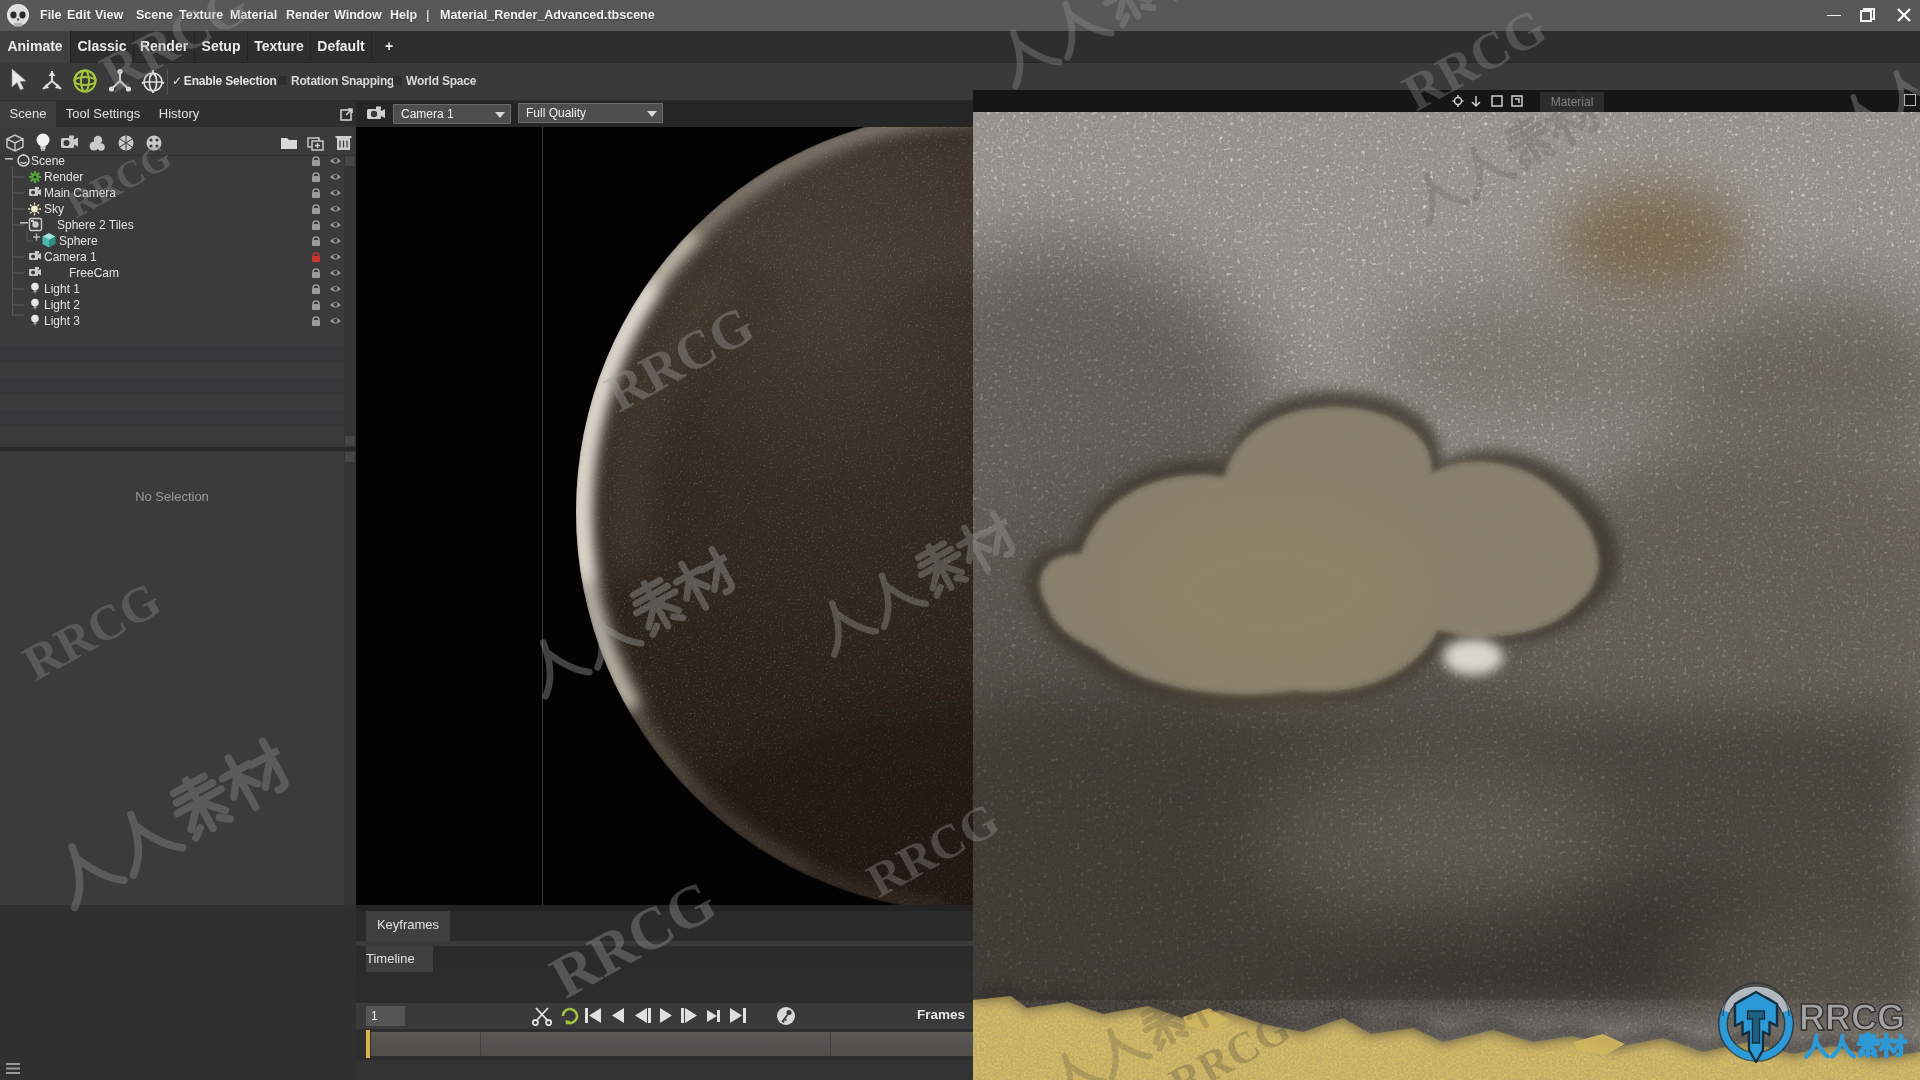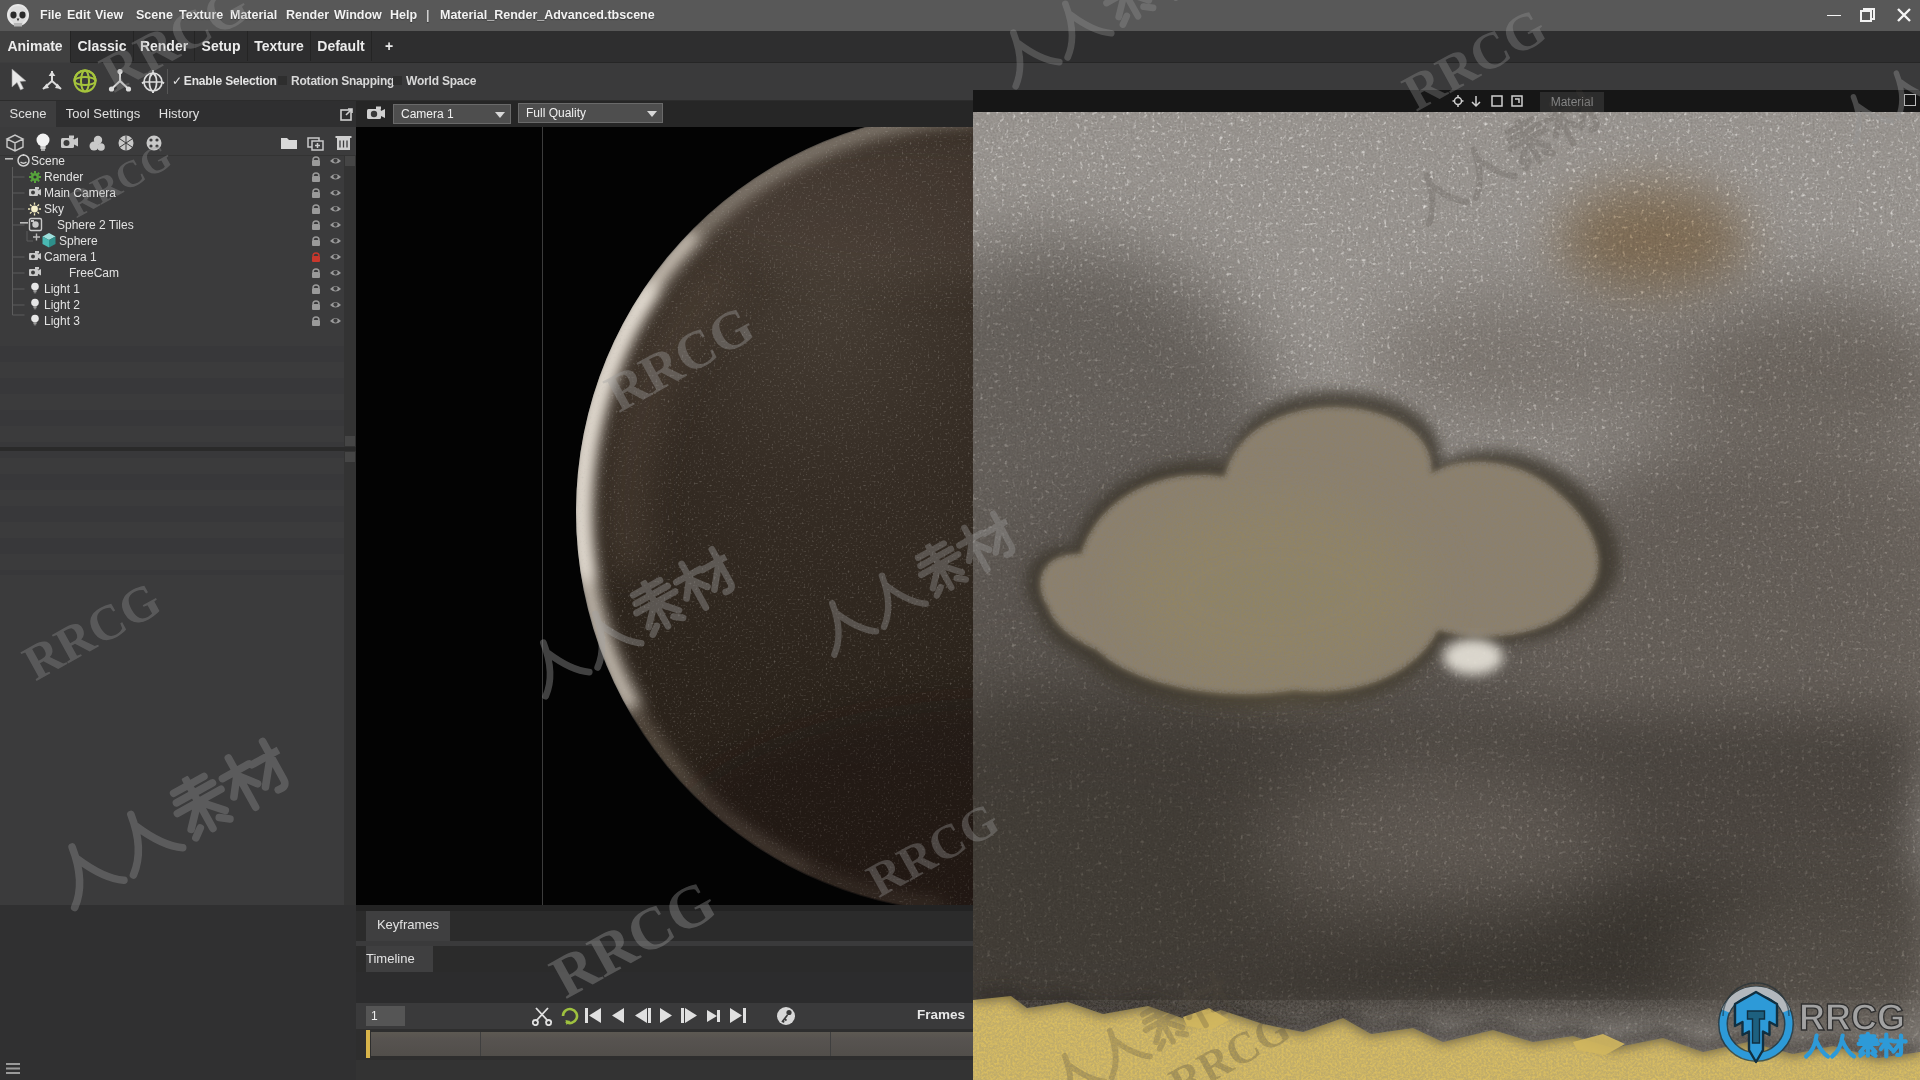--- a/index.html
+++ b/index.html
@@ -358,20 +358,23 @@
     <div class="trow" style="top:138px;"><span style="margin-left:69px">FreeCam</span></div>
     <div class="trow" style="top:154px;"><span style="margin-left:44px">Light 1</span></div>
     <div class="trow" style="top:170px;"><span style="margin-left:44px">Light 2</span></div>
     <div class="trow" style="top:186px;"><span style="margin-left:44px">Light 3</span></div>
     <div id="stripes"></div>
     <div id="lscroll">
       <div class="abs" style="left:1px;top:1px;width:10px;height:10px;background:#454545"></div>
       <div class="abs" style="left:1px;bottom:1px;width:10px;height:10px;background:#454545"></div>
     </div>
     <div id="sep1"></div>
+    <div id="nosel">
+      <span>No Selection</span>
+    </div>
     <div class="abs" style="left:344px;top:324px;width:12px;height:454px;background:#333">
       <div class="abs" style="left:1px;top:1px;width:10px;height:10px;background:#454545"></div>
     </div>
   </div>
 
   <div class="abs" id="blstrip">
     <svg class="abs" style="left:5px;top:157px" width="16" height="13" viewBox="0 0 16 13">
       <path d="M1 2 h14 M1 6.5 h14 M1 11 h14" stroke="#9a9a9a" stroke-width="1.8"></path>
     </svg>
   </div>

